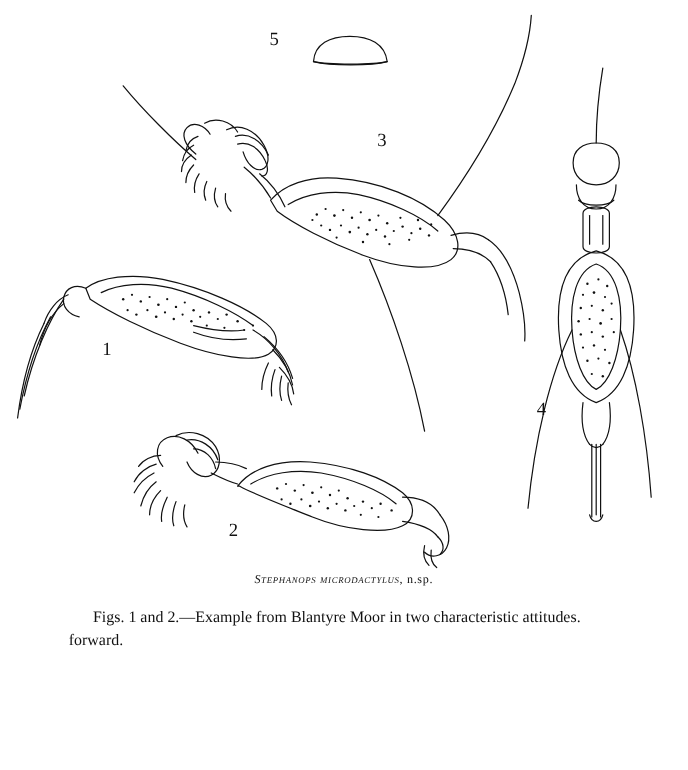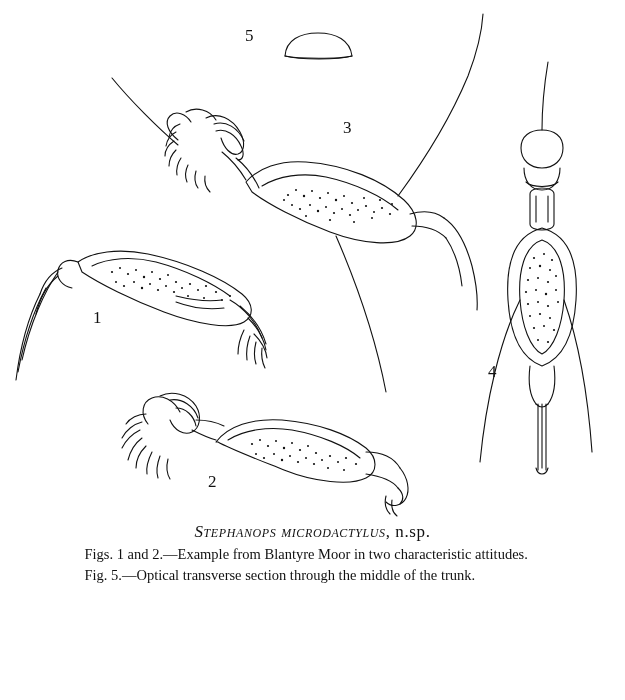--- a/index.html
+++ b/index.html
@@ -42,23 +42,23 @@
     width: 625px;
     font-family: "Liberation Serif", serif;
     font-size: 14.5px;
     line-height: 1.38;
     color: #111;
   }
   .species-title {
     text-align: center;
     font-style: italic;
     font-variant: small-caps;
-    font-size: 17px;
+    font-size: 11px;
     letter-spacing: 0.6px;
-    margin-bottom: 1px;
+    margin-bottom: 16px;
   }
   .species-title .nsp {
     font-style: normal;
     font-variant: normal;
   }
   .caption-lines {
     margin: 0 auto;
     width: 500px;
   }
   .caption-line {
@@ -335,17 +335,17 @@
     <div class="fig-label" style="left:488px; top:362px;">4</div>
     <div class="fig-label" style="left:245px; top:26px;">5</div>
   </div>
 
   <div class="caption-block">
     <div class="species-title">
       <span>Stephanops microdactylus</span><span class="nsp">, n.sp.</span>
     </div>
     <div class="caption-lines">
       <div class="caption-line">Figs. 1 and 2.—Example from Blantyre Moor in two characteristic attitudes.</div>
-      <div class="caption-line">Fig. 5.—Optical transverse section through the middle of the trunk.</div>
+      <div class="caption-line cont">forward.</div>
     </div>
   </div>
 
 </div>
 
 </body></html>

